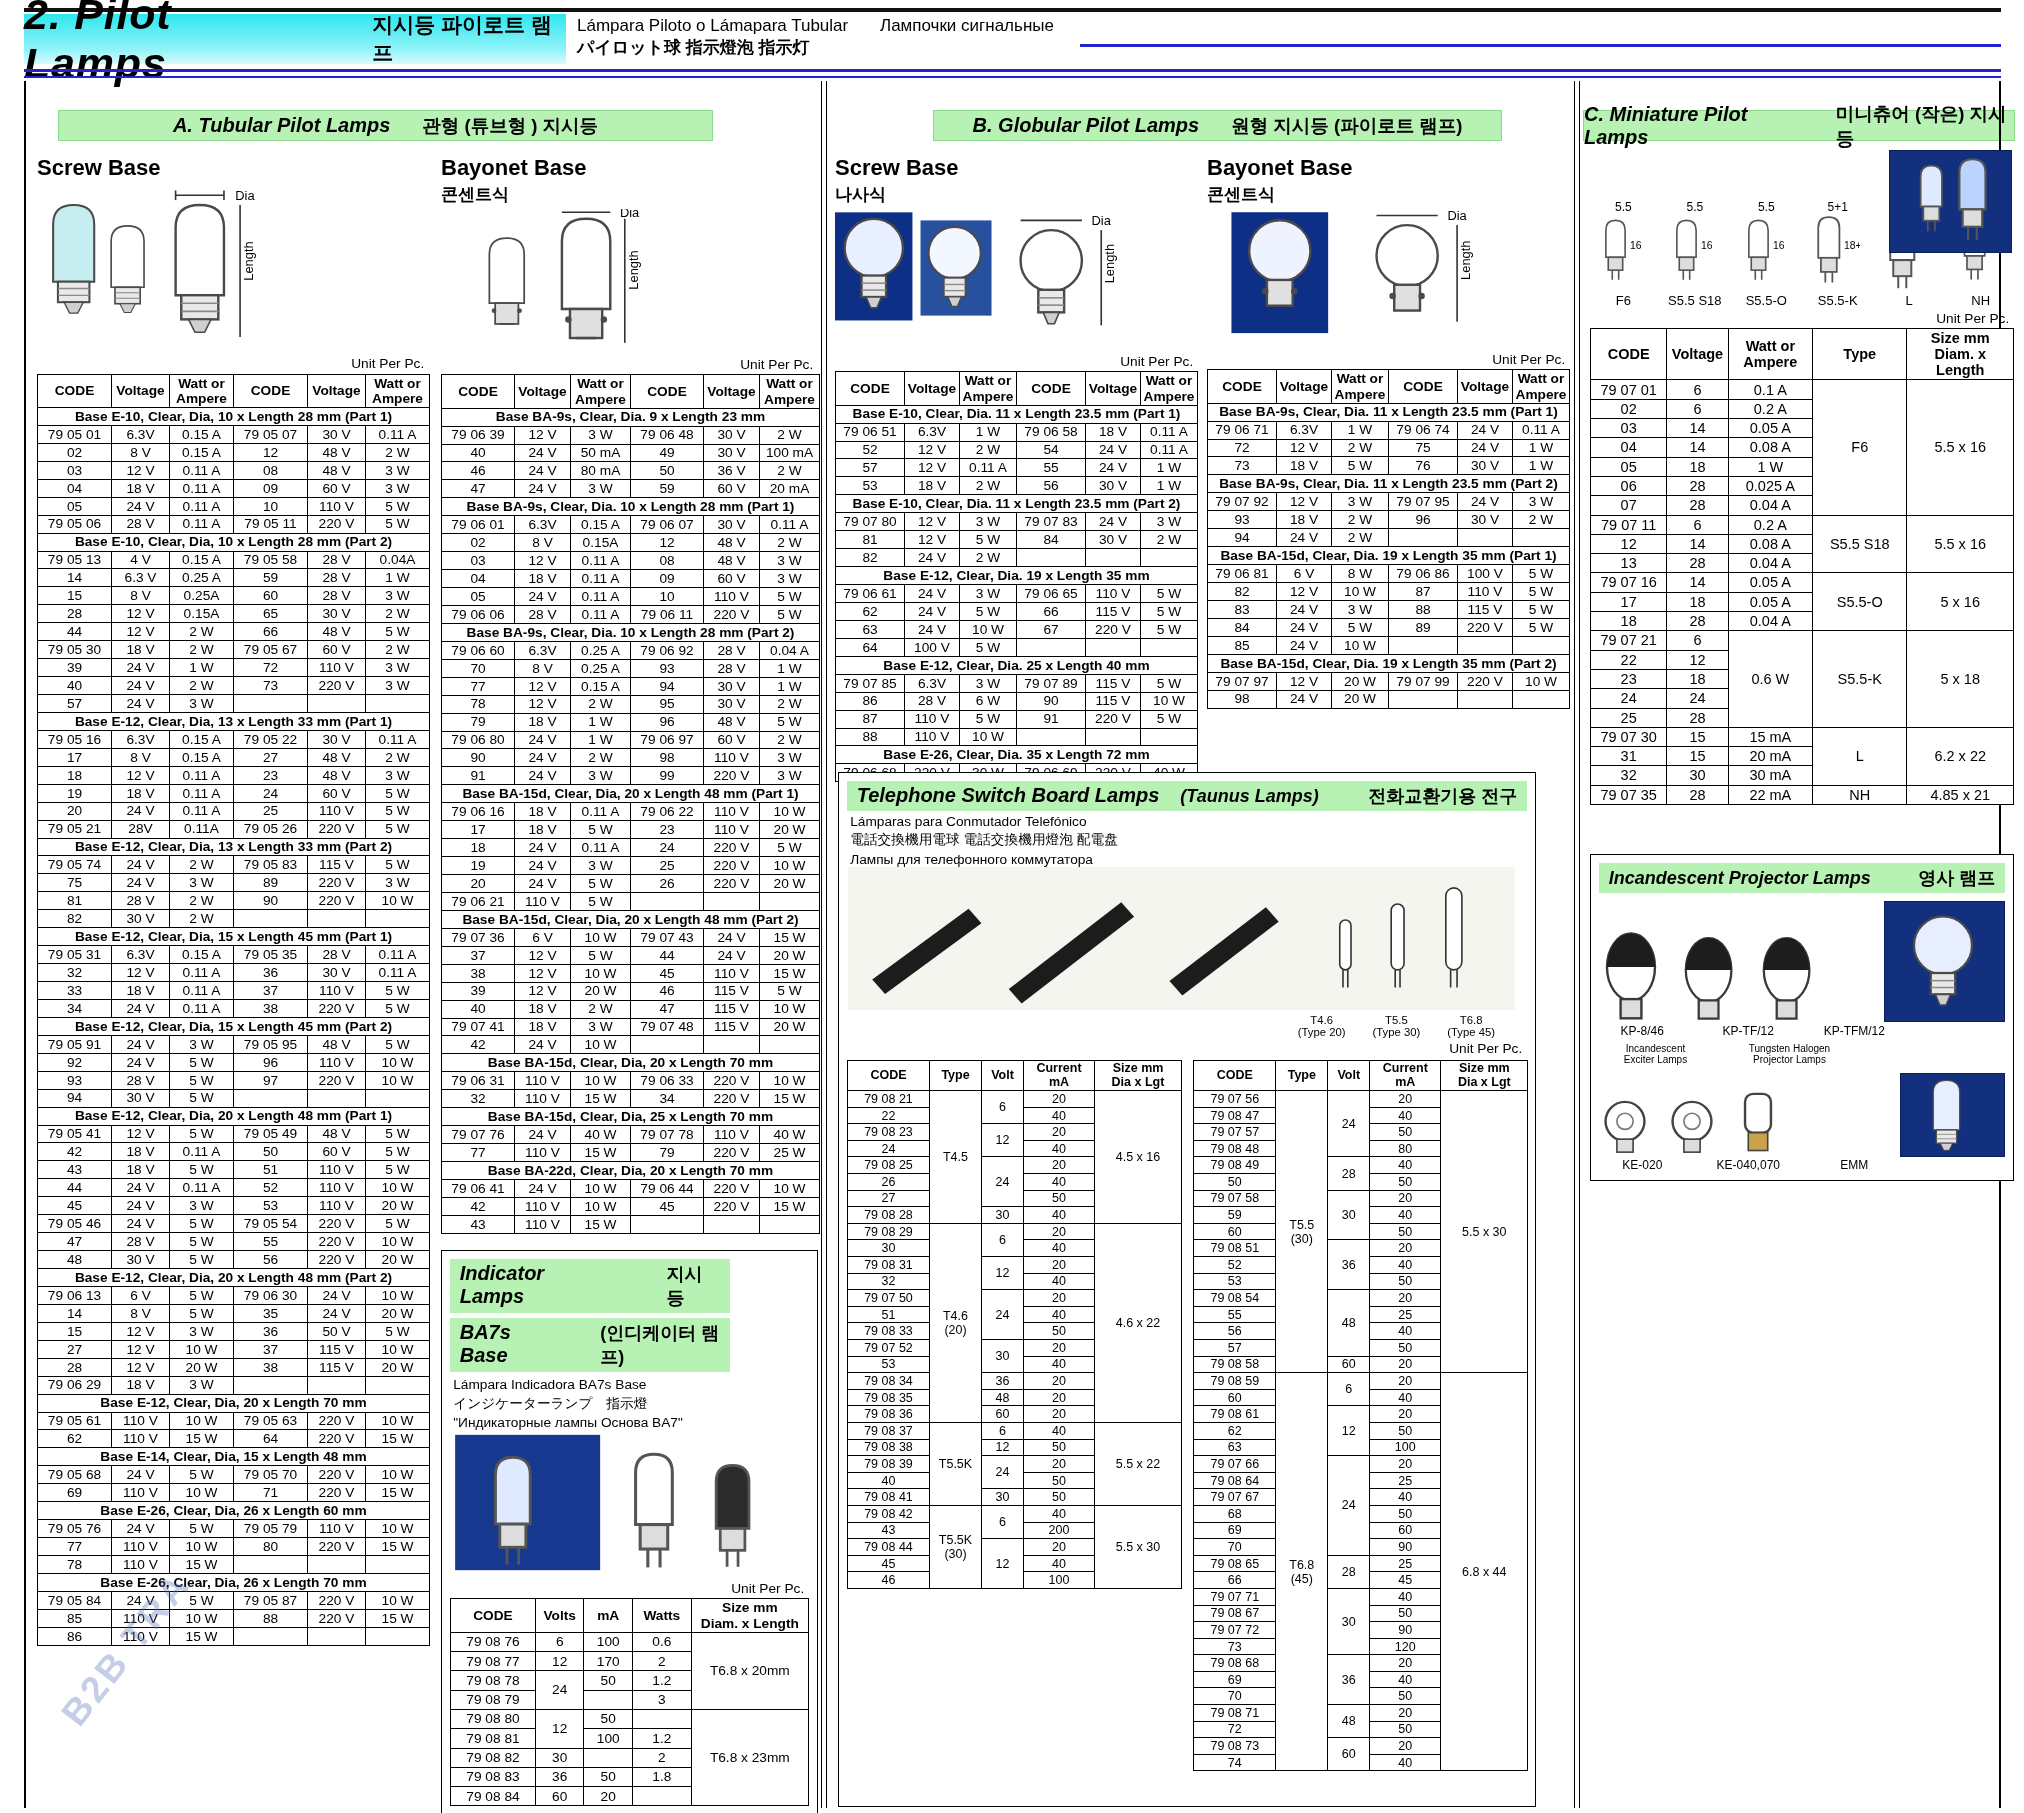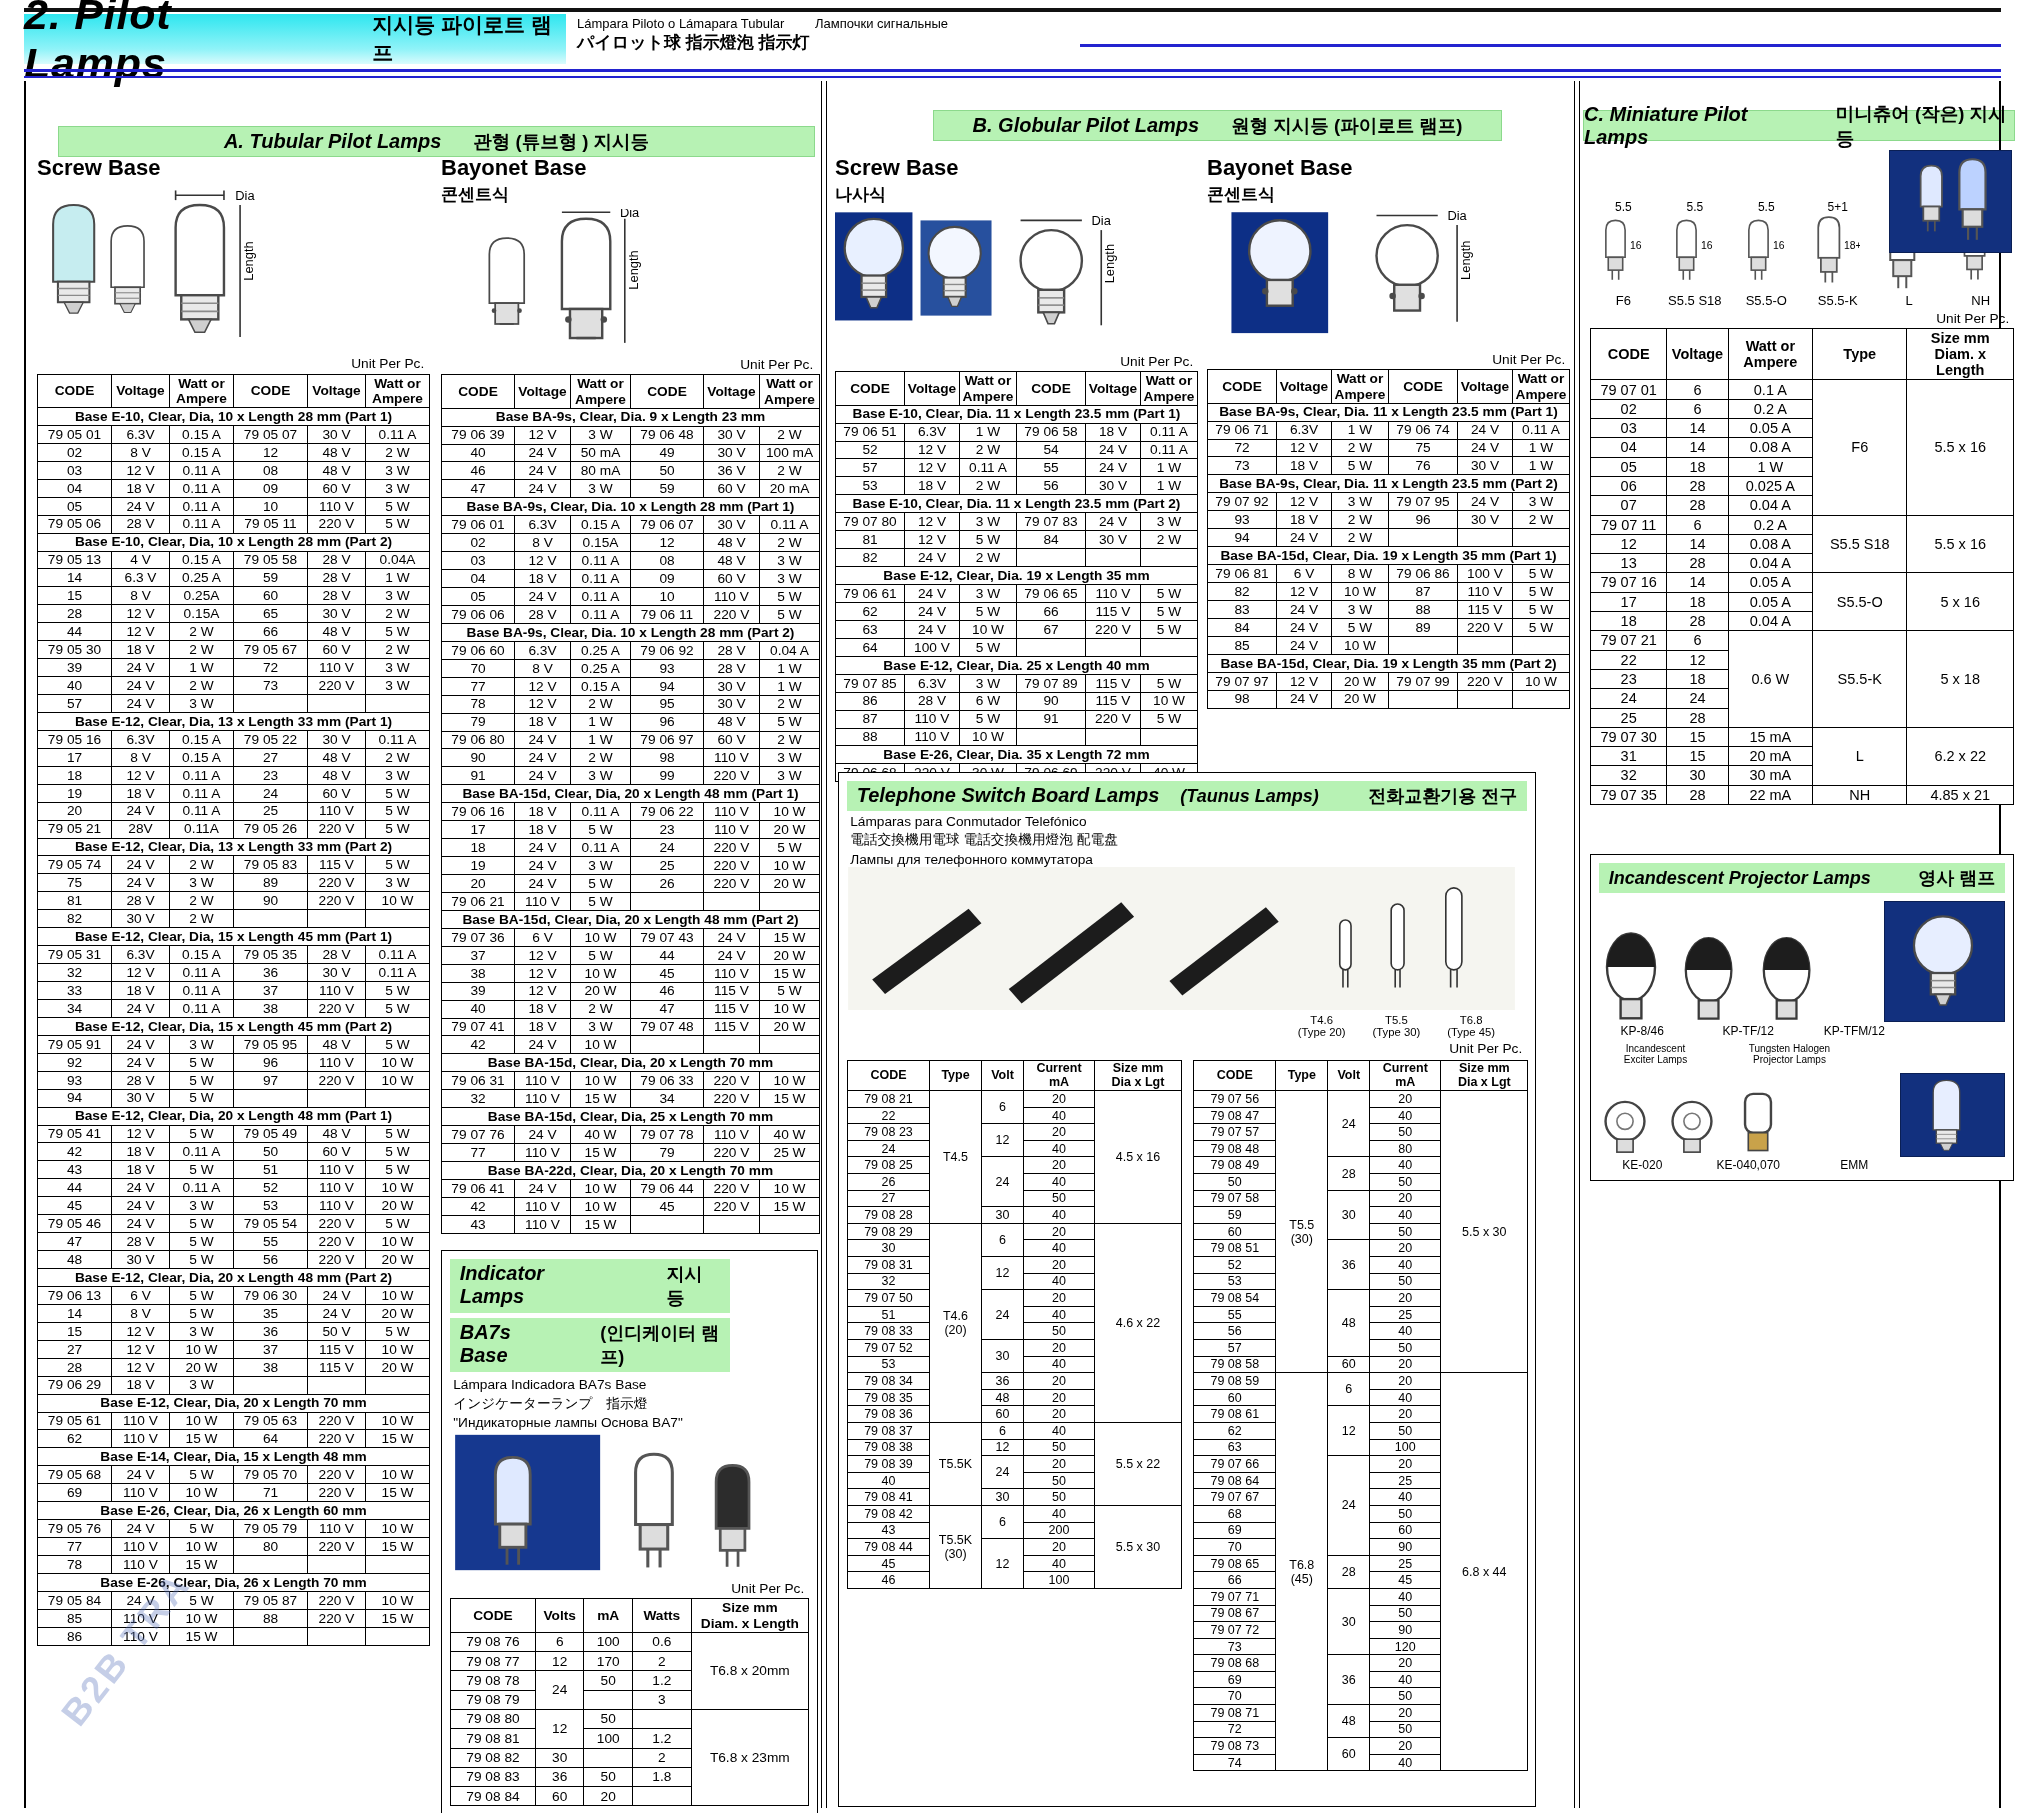--- a/index.html
+++ b/index.html
@@ -7,21 +7,21 @@
 body{font-family:"Liberation Sans",sans-serif;color:#000}
 #page{position:relative;width:2025px;height:1814px;background:#fff;overflow:hidden}
 .abs{position:absolute}
 .hline{background:#111}
 .blue{background:#2323cf}
 
 #hdrCyan{left:24px;top:13.7px;width:542px;height:50px;background:linear-gradient(180deg,#2ee6ef 0%,#8ff3f8 70%,#d9fbfd 100%);display:flex;align-items:center}
 #hdrCyan .t1{font-size:43px;font-weight:bold;font-style:italic;letter-spacing:0.8px}
 #hdrCyan .t2{font-size:21px;font-weight:bold;margin-left:56px}
 #hdrMl{left:577px;top:14.5px;width:484px;line-height:1.35}
-#hdrMl .l1{font-size:13px}
+#hdrMl .l1{font-size:17px}
 #hdrMl .l1 .ru{margin-left:27px}
 #hdrMl .l2{font-size:17px;font-weight:bold}
 
 .band{position:absolute;height:31px;background:#b7f2b4;border:0.8px solid #8cd98c;display:flex;align-items:center;justify-content:center;gap:32px}
 .band .en{font-weight:bold;font-style:italic;font-size:20px}
 .band .kr{font-weight:bold;font-size:18.5px}
 
 .vdub{position:absolute;width:6.4px;border-left:1.6px solid #000;border-right:1.6px solid #000}
 .vedge{position:absolute;width:1.6px;background:#000}
 
@@ -124,21 +124,21 @@
     <div class="l1">
       <span class="es">Lámpara Piloto o Lámapara Tubular</span>
       <span class="ru">Лампочки сигнальные</span>
     </div>
     <div class="l2">パイロット球 指示燈泡 指示灯</div>
   </div>
   <div class="abs blue" style="left:1080px;top:44px;width:921px;height:3.2px"></div>
   <div class="abs blue" style="left:24px;top:69px;width:1977px;height:3.2px"></div>
   <div class="abs blue" style="left:24px;top:76px;width:1977px;height:1.6px"></div>
 
-  <div class="band" style="left:58px;top:126px;width:757px">
+  <div class="band" style="left:58px;top:110px;width:655px">
     <span class="en">A. Tubular Pilot Lamps</span>
     <span class="kr">관형 (튜브형 ) 지시등</span>
   </div>
   <div class="band" style="left:933px;top:110px;width:569px">
     <span class="en">B. Globular Pilot Lamps</span>
     <span class="kr">원형 지시등 (파이로트 램프)</span>
   </div>
   <div class="band" style="left:1583px;top:110px;width:432px">
     <span class="en">C. Miniature Pilot Lamps</span>
     <span class="kr">미니츄어 (작은) 지시등</span>

